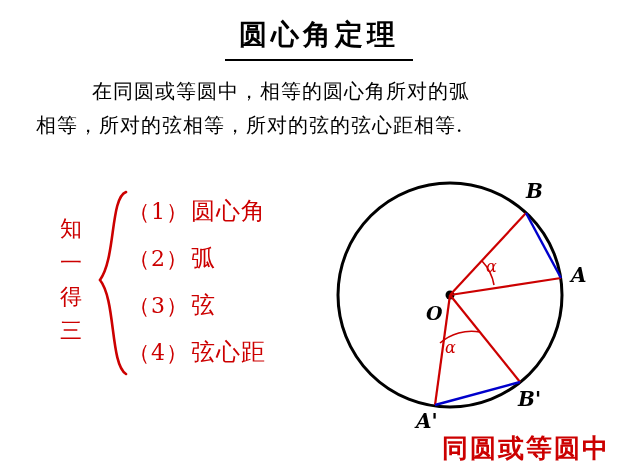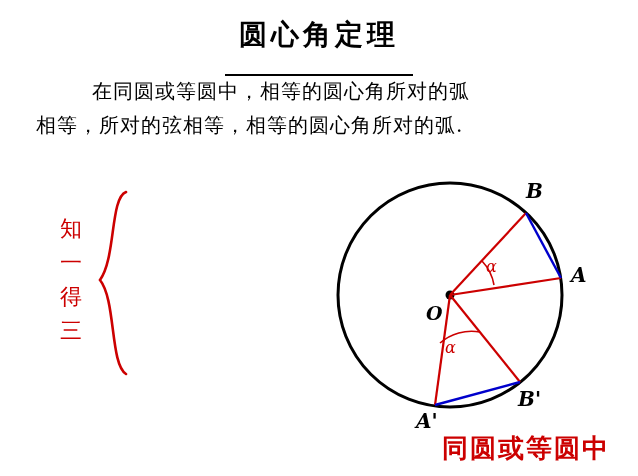--- a/index.html
+++ b/index.html
@@ -23,21 +23,21 @@
     width: 638px;
     text-align: center;
   }
   .title {
     display: inline-block;
     font-family: "DejaVu Serif", "Liberation Serif", serif;
     font-size: 28px;
     font-weight: bold;
     color: #000000;
     letter-spacing: 4px;
-    padding: 2px 14px 20px 14px;
+    padding: 2px 14px 5px 14px;
     border-bottom: 2px solid #000000;
   }
 
   
   .statement {
     position: absolute;
     top: 74px;
     left: 36px;
     width: 592px;
     font-family: "DejaVu Serif", "Liberation Serif", serif;
@@ -121,36 +121,50 @@
 </style>
 </head>
 <body>
 
 <div class="title-wrap">
   <span class="title">圆心角定理</span>
 </div>
 
 <div class="statement">
   <span class="indent"></span><span>在同圆或等圆中，相等的圆心角所对的弧</span><br>
-  <span>相等，所对的弦相等，相等的圆心角所对的弧.</span>
+  <span>相等，所对的弦相等，所对的弦的弦心距相等.</span>
 </div>
 
 <div class="left-block">
 
   <div class="zdsr">
     <div>知</div>
     <div>一</div>
     <div>得</div>
     <div>三</div>
   </div>
 
   <svg class="brace" viewBox="0 0 40 190">
     <path d="M34 4 C18 10, 24 70, 8 92 C24 112, 18 176, 34 186" fill="none" stroke="#cc0000" stroke-width="2.6" stroke-linecap="round"></path>
   </svg>
 
+  <div class="items">
+    <div class="item">
+      <span class="num">（1）</span><span class="txt">圆心角</span>
+    </div>
+    <div class="item">
+      <span class="num">（2）</span><span class="txt">弧</span>
+    </div>
+    <div class="item">
+      <span class="num">（3）</span><span class="txt">弦</span>
+    </div>
+    <div class="item">
+      <span class="num">（4）</span><span class="txt">弦心距</span>
+    </div>
+  </div>
 </div>
 
 <svg class="figure" viewBox="0 0 300 275">
 
   <circle cx="120" cy="135" r="112" fill="none" stroke="#000000" stroke-width="3"></circle>
 
   <circle cx="120" cy="135" r="4.5" fill="#000000"></circle>
 
   <line x1="120" y1="135" x2="196" y2="53" stroke="#cc0000" stroke-width="2.2"></line>
   <line x1="120" y1="135" x2="231" y2="118" stroke="#cc0000" stroke-width="2.2"></line>

